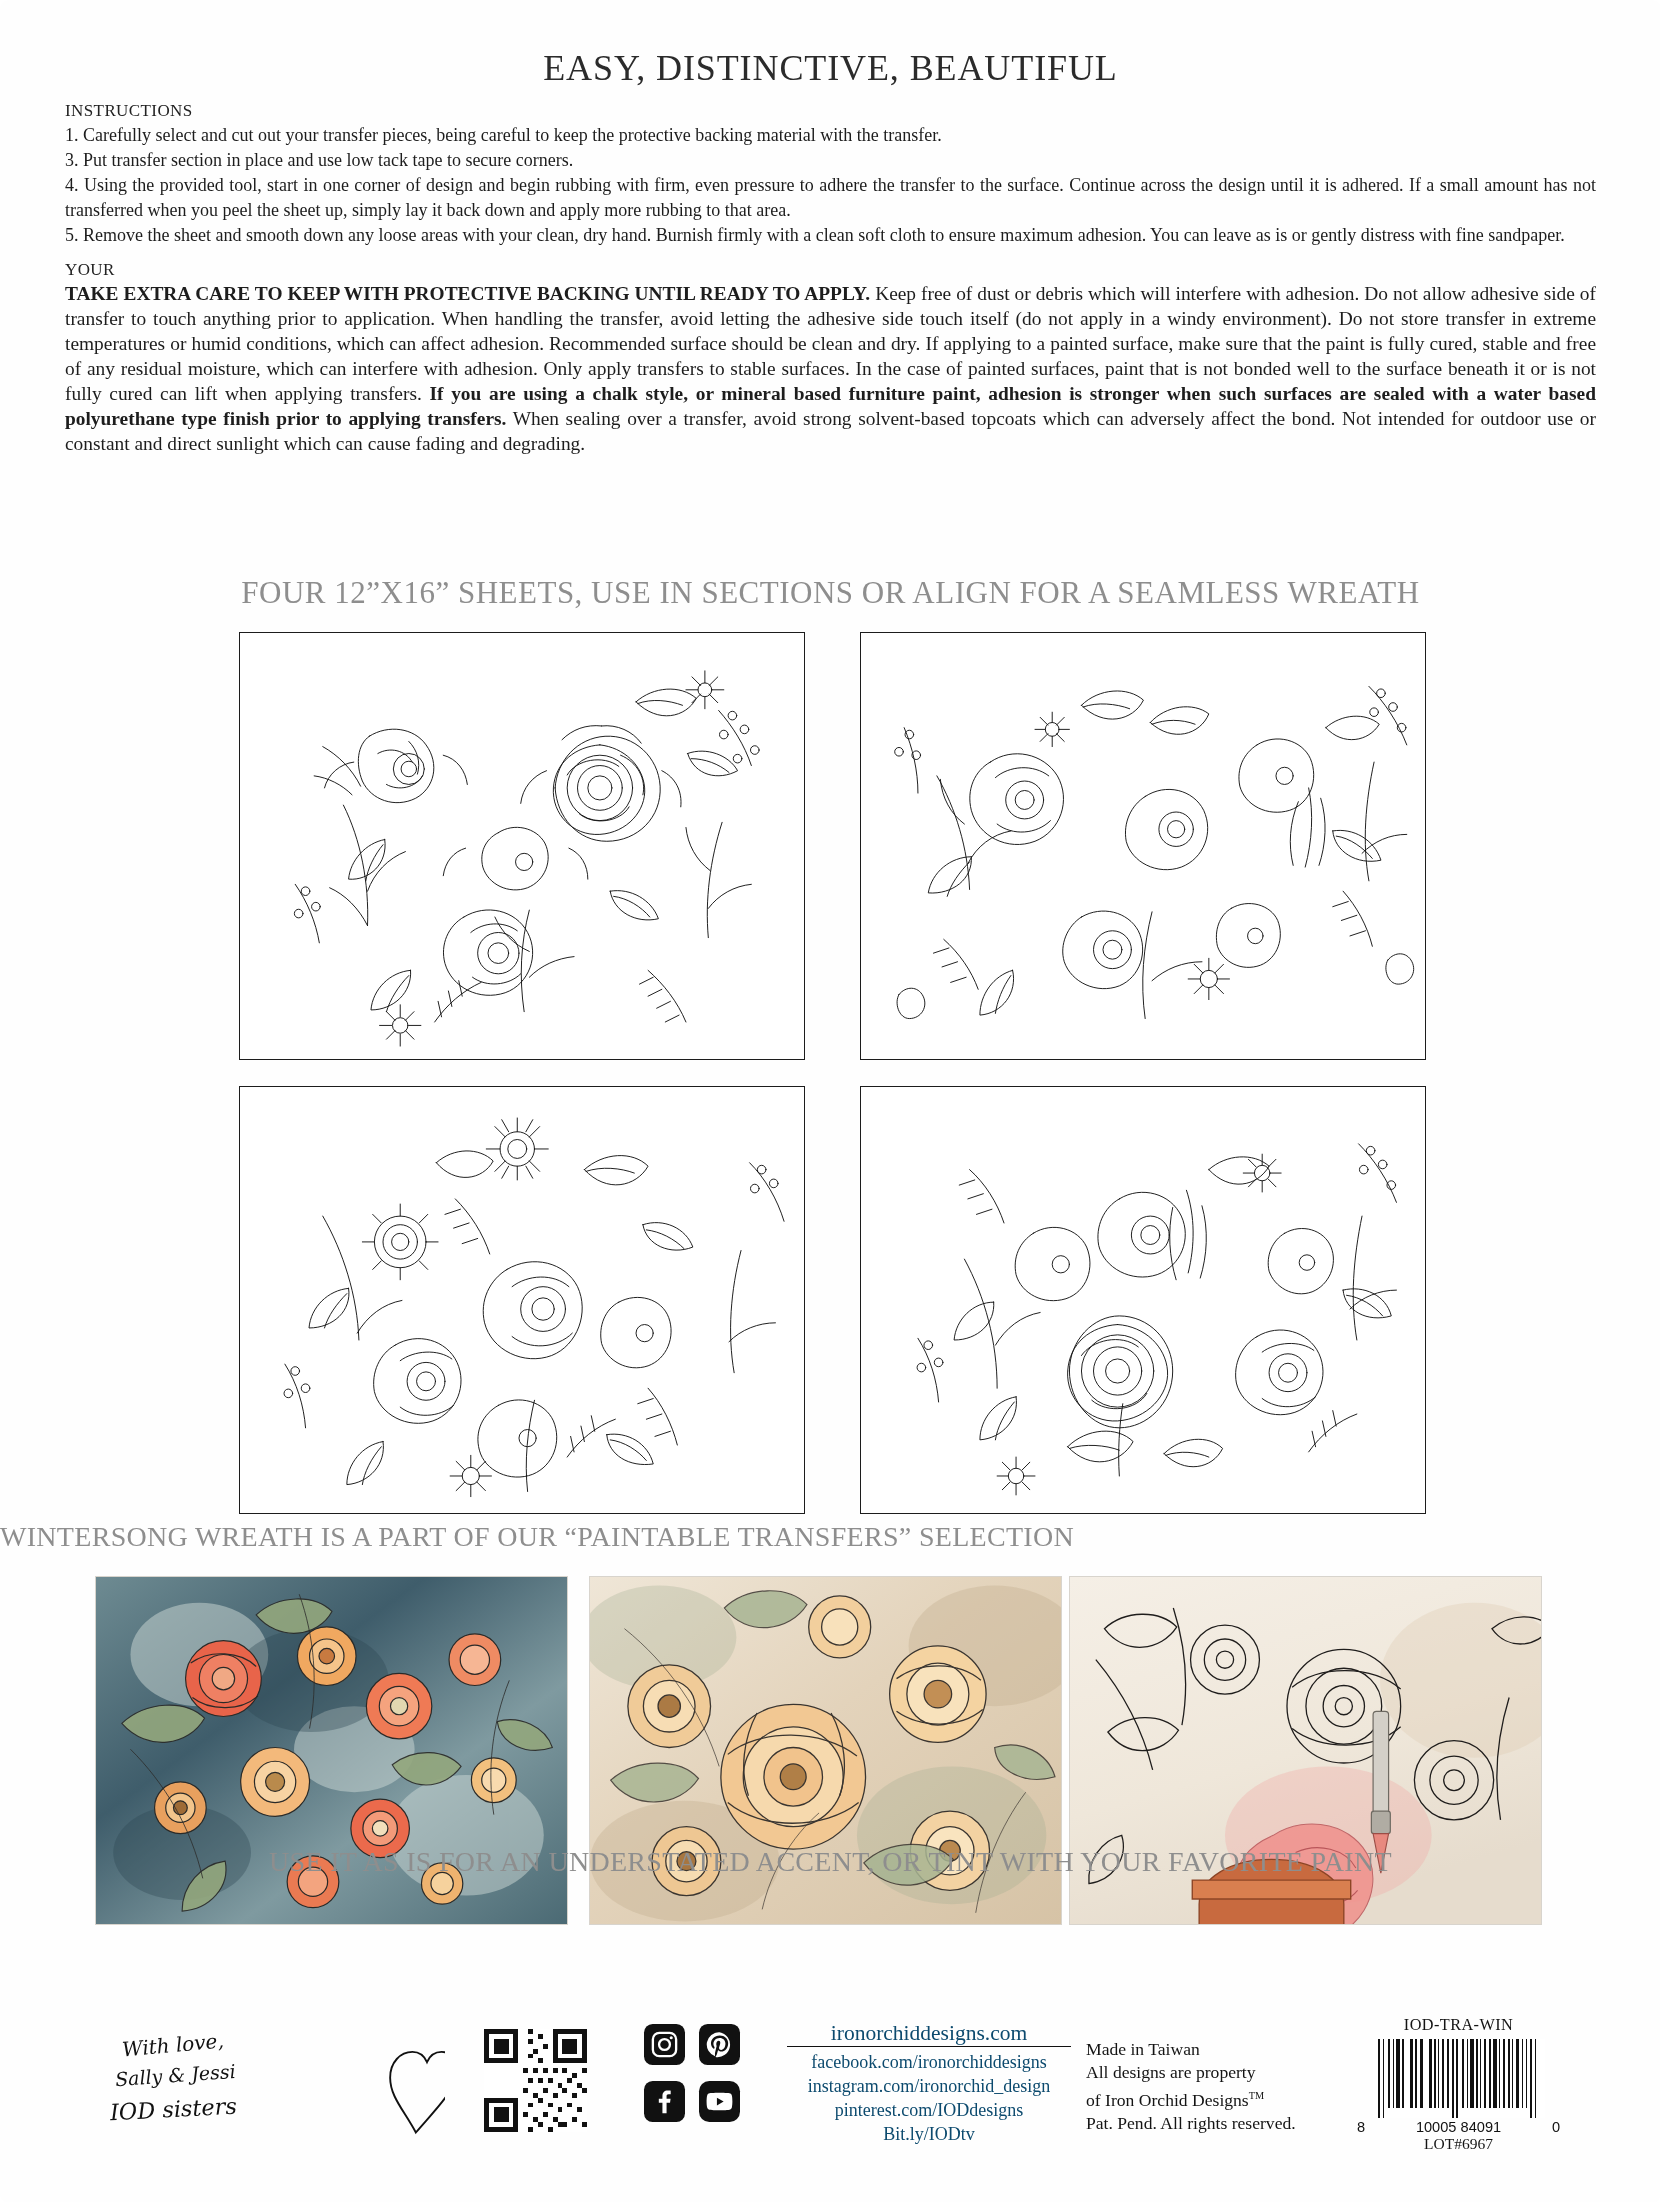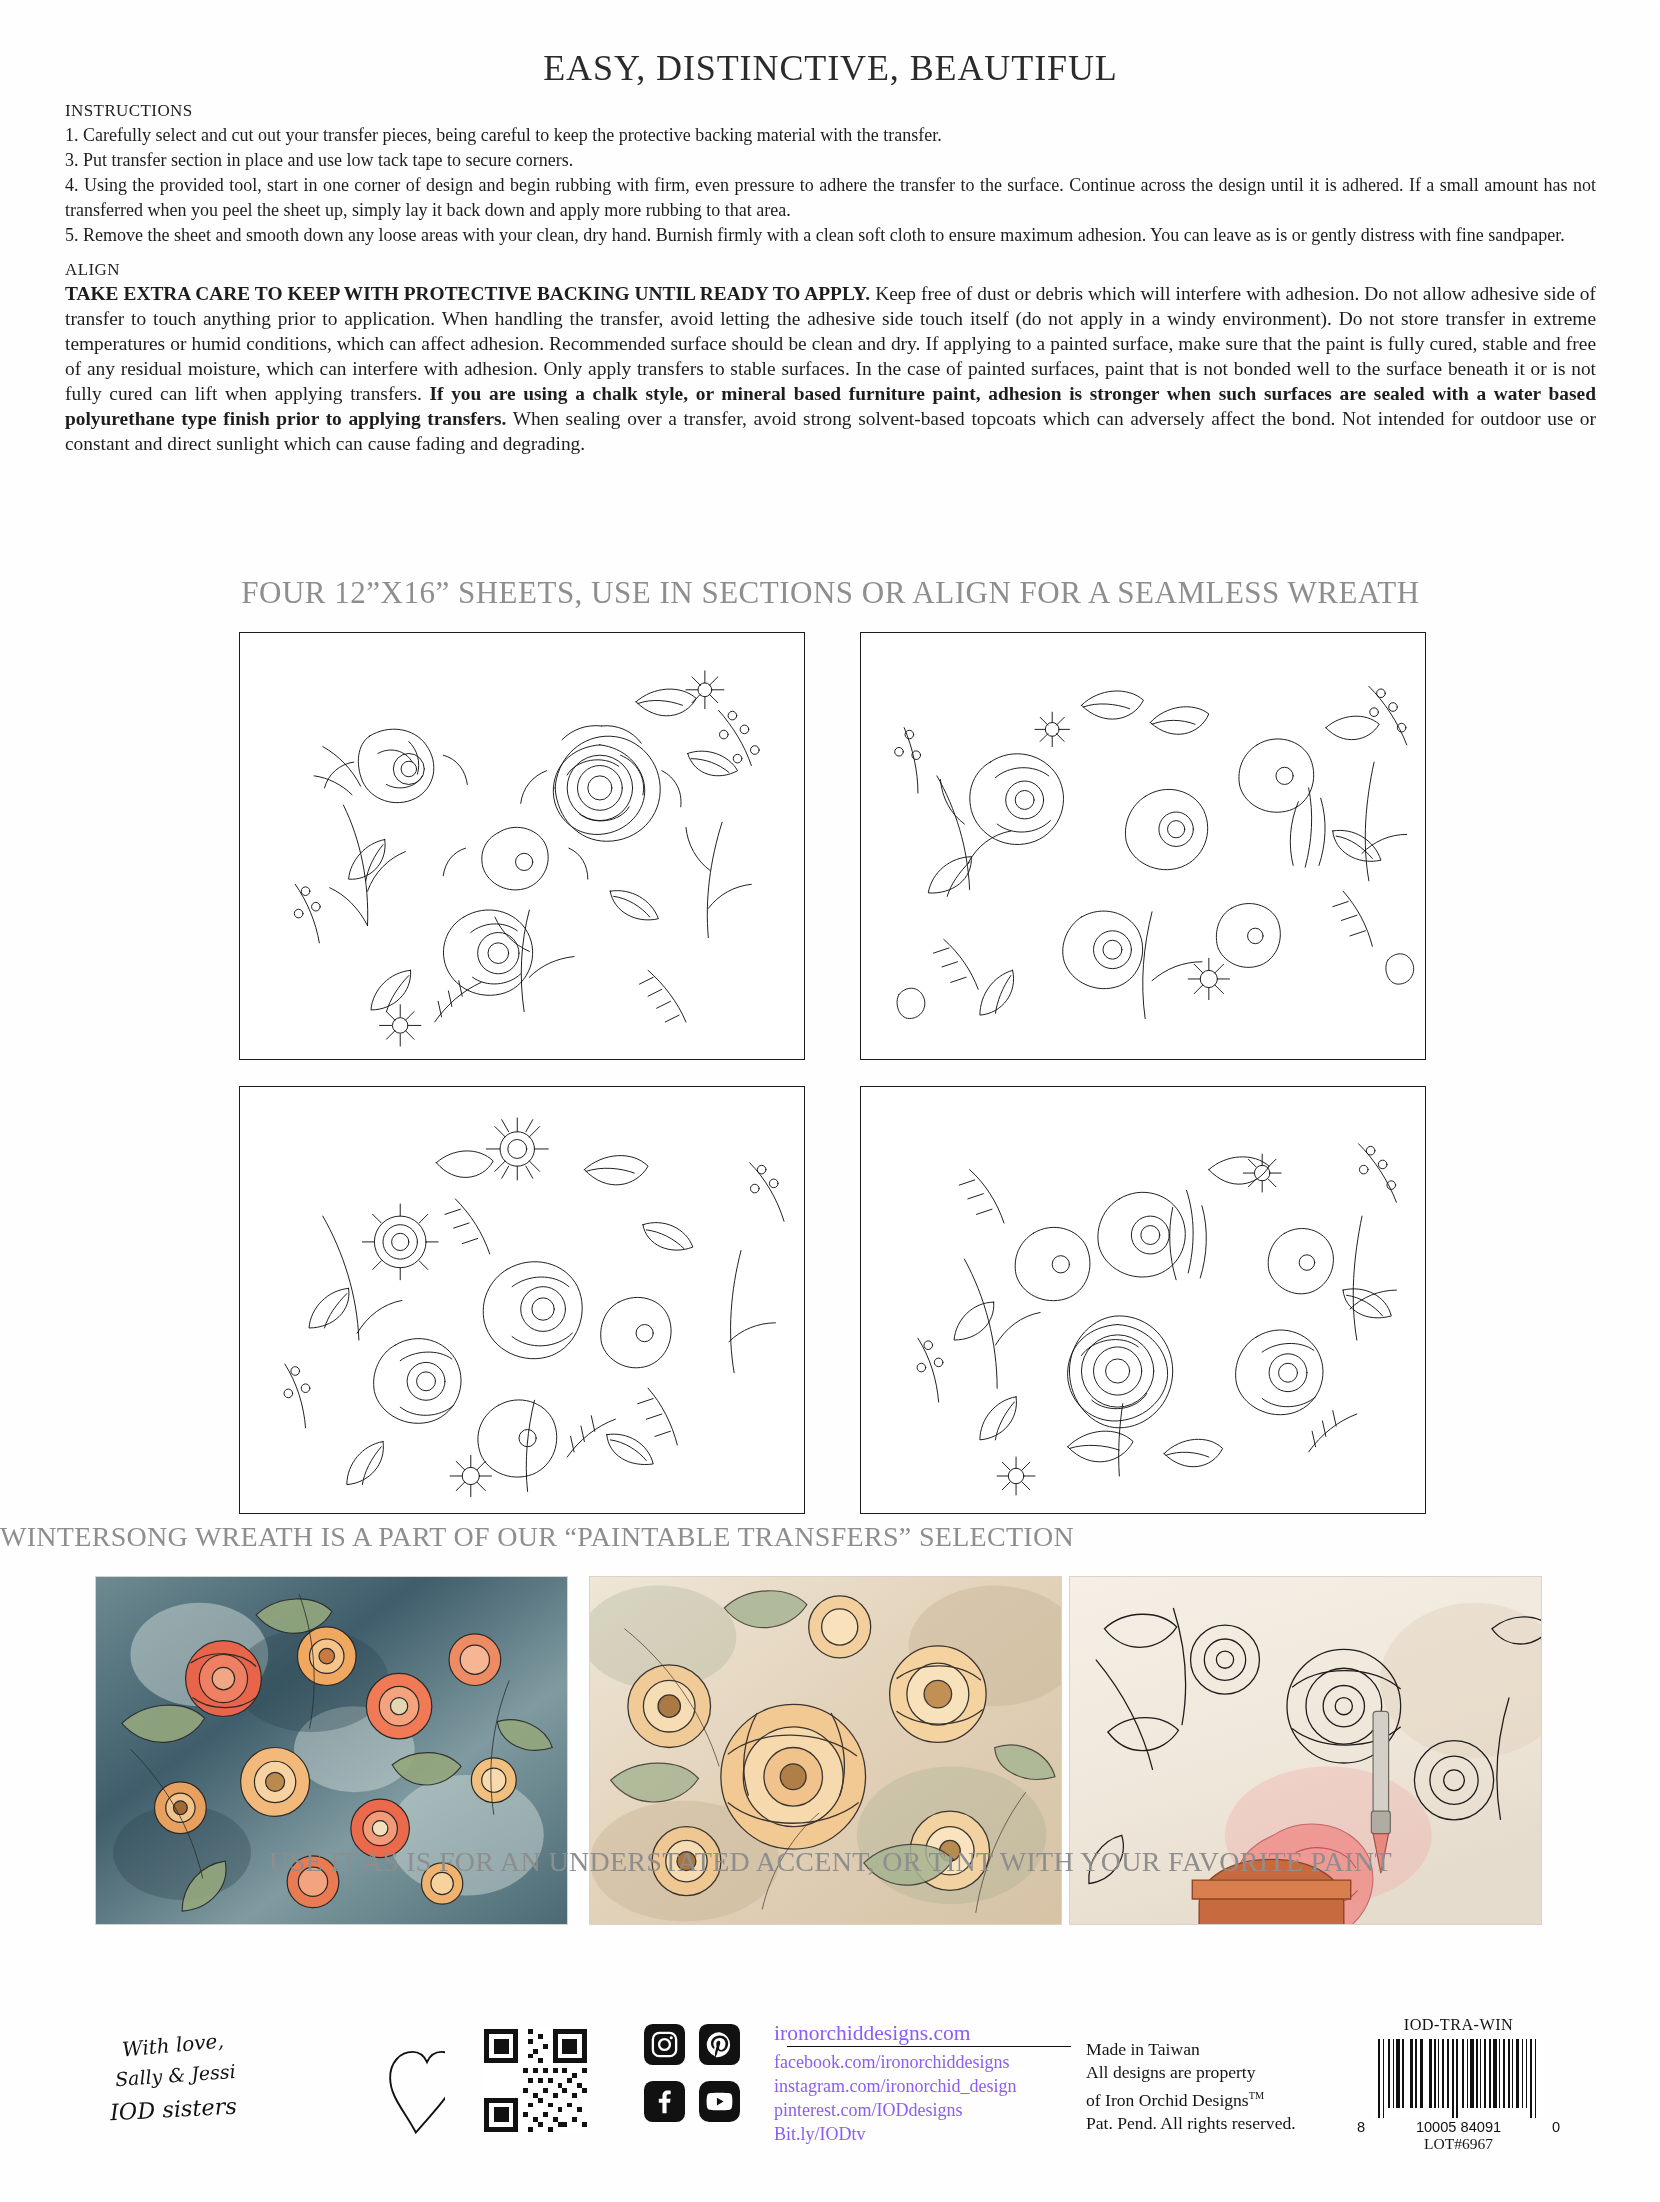--- a/index.html
+++ b/index.html
@@ -172,24 +172,24 @@
   .sicon svg { display:block; margin: 5.2px auto 0; }
   #ig-icon { left: 0;   top: 0; }
   #pi-icon { left: 55px;top: 0; }
   #fb-icon { left: 0;   top: 57px; }
   #yt-icon { left: 55px;top: 57px; border-radius: 10.3px; }
 
   .links {
     position: absolute;
     left: 774px; top: 15.5px;
     width: 310px;
-    text-align: left;
+    text-align: center;
     font-size: 18px;
     line-height: 24px;
-    color: #8b5cf6;
+    color: #0c4a6e;
   }
   .links .site { font-size: 21.5px; }
   .links .divider {
     border-bottom: 0.9px solid #111;
     width: 284px;
     margin: 1.7px auto 2.6px;
     height: 0;
   }
 
   .madein {
@@ -248,21 +248,21 @@
 
   <div class="main-title">EASY, DISTINCTIVE, BEAUTIFUL</div>
 
   <div class="instructions-block">
     <div class="section-label">INSTRUCTIONS</div>
     <div class="instr-line">1. Carefully select and cut out your transfer pieces, being careful to keep the protective backing material with the transfer.</div>
     <div class="instr-line">3. Put transfer section in place and use low tack tape to secure corners.</div>
     <div class="instr-line">4. Using the provided tool, start in one corner of design and begin rubbing with firm, even pressure to adhere the transfer to the surface. Continue across the design until it is adhered. If a small amount has not transferred when you peel the sheet up, simply lay it back down and apply more rubbing to that area.</div>
     <div class="instr-line">5. Remove the sheet and smooth down any loose areas with your clean, dry hand. Burnish firmly with a clean soft cloth to ensure maximum adhesion. You can leave as is or gently distress with fine sandpaper.</div>
 
-    <div class="tips-label">ALIGN</div>
+    <div class="tips-label">YOUR</div>
     <div class="tips-body"><b>TAKE EXTRA CARE TO KEEP WITH PROTECTIVE BACKING UNTIL READY TO APPLY.</b><span> Keep free of dust or debris which will interfere with adhesion. Do not allow adhesive side of transfer to touch anything prior to application. When handling the transfer, avoid letting the adhesive side touch itself (do not apply in a windy environment). Do not store transfer in extreme temperatures or humid conditions, which can affect adhesion. Recommended surface should be clean and dry. If applying to a painted surface, make sure that the paint is fully cured, stable and free of any residual moisture, which can interfere with adhesion. Only apply transfers to stable surfaces. In the case of painted surfaces, paint that is not bonded well to the surface beneath it or is not fully cured can lift when applying transfers. </span><b>If you are using a chalk style, or mineral based furniture paint, adhesion is stronger when such surfaces are sealed with a water based polyurethane type finish prior to applying transfers.</b><span> When sealing over a transfer, avoid strong solvent-based topcoats which can adversely affect the bond. Not intended for outdoor use or constant and direct sunlight which can cause fading and degrading.</span></div>
   </div>
 
   <div class="sheets-heading">FOUR 12”X16” SHEETS, USE IN SECTIONS OR ALIGN FOR A SEAMLESS WREATH</div>
 
   <div class="sheet" id="sheet-1">
     <svg viewBox="0 0 655 495" xmlns="http://www.w3.org/2000/svg">
       <g fill="none" stroke="#141414" stroke-width="1.1" stroke-linecap="round" stroke-linejoin="round">
 
         <circle cx="418" cy="180" r="14"></circle>

